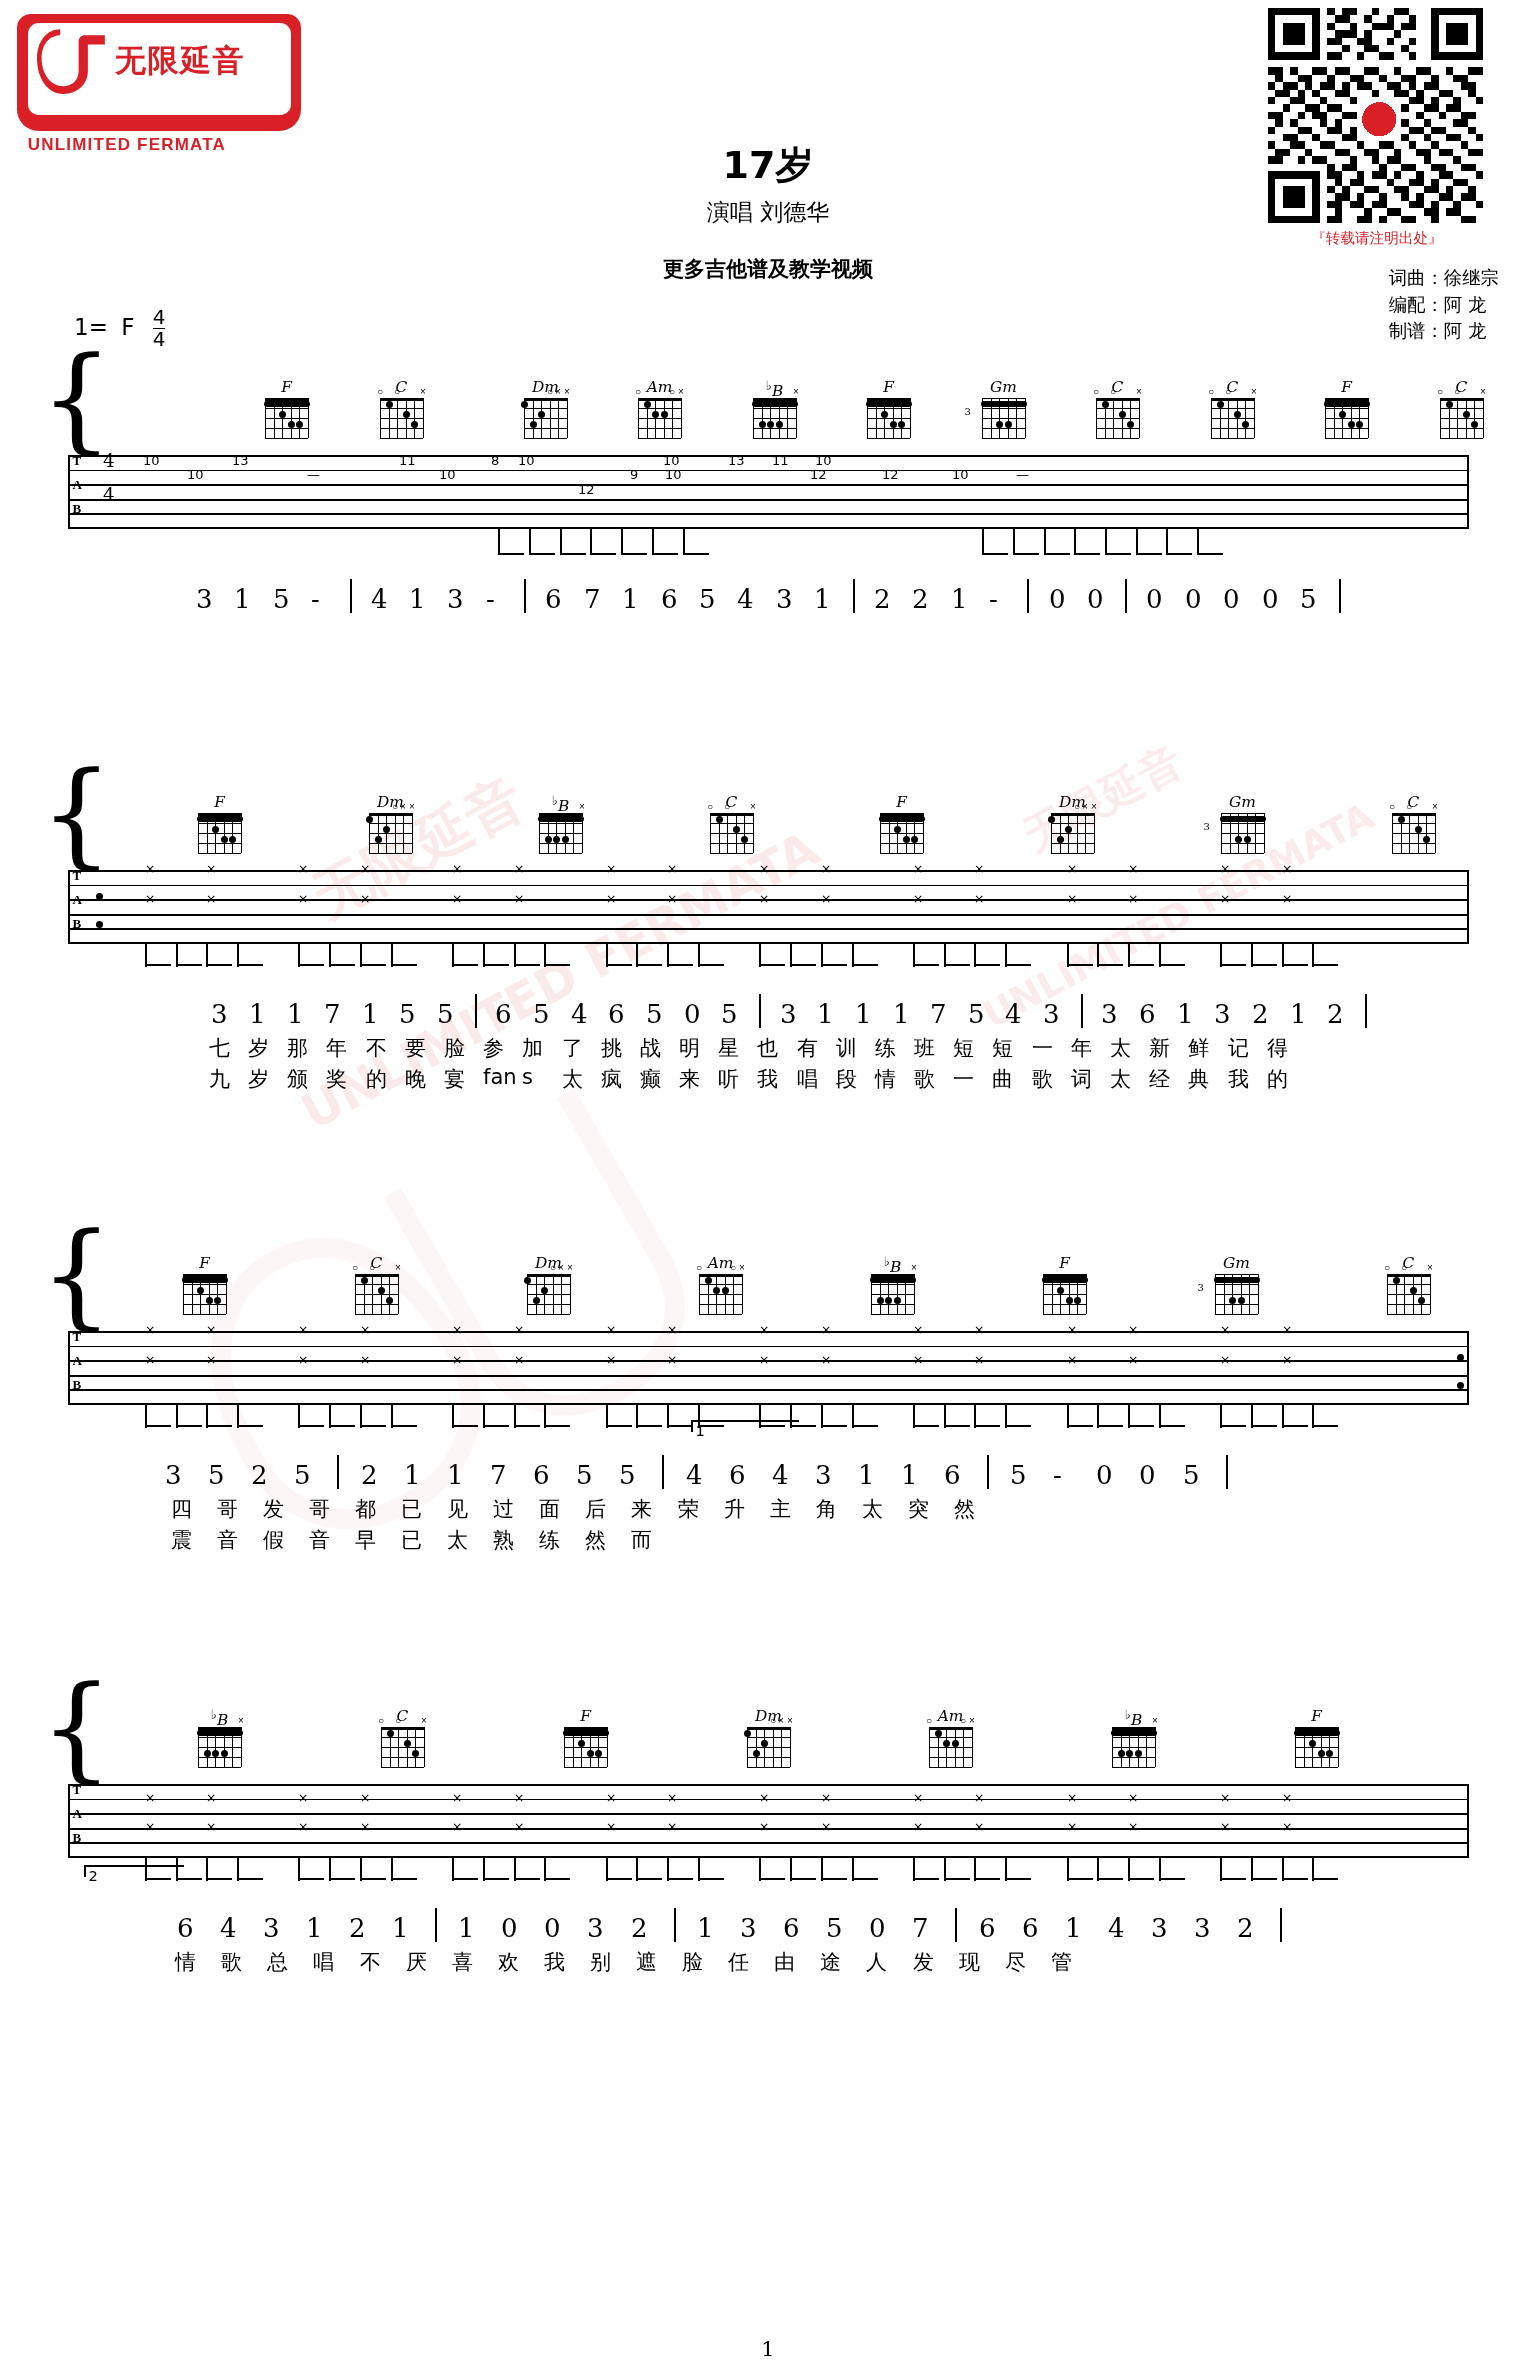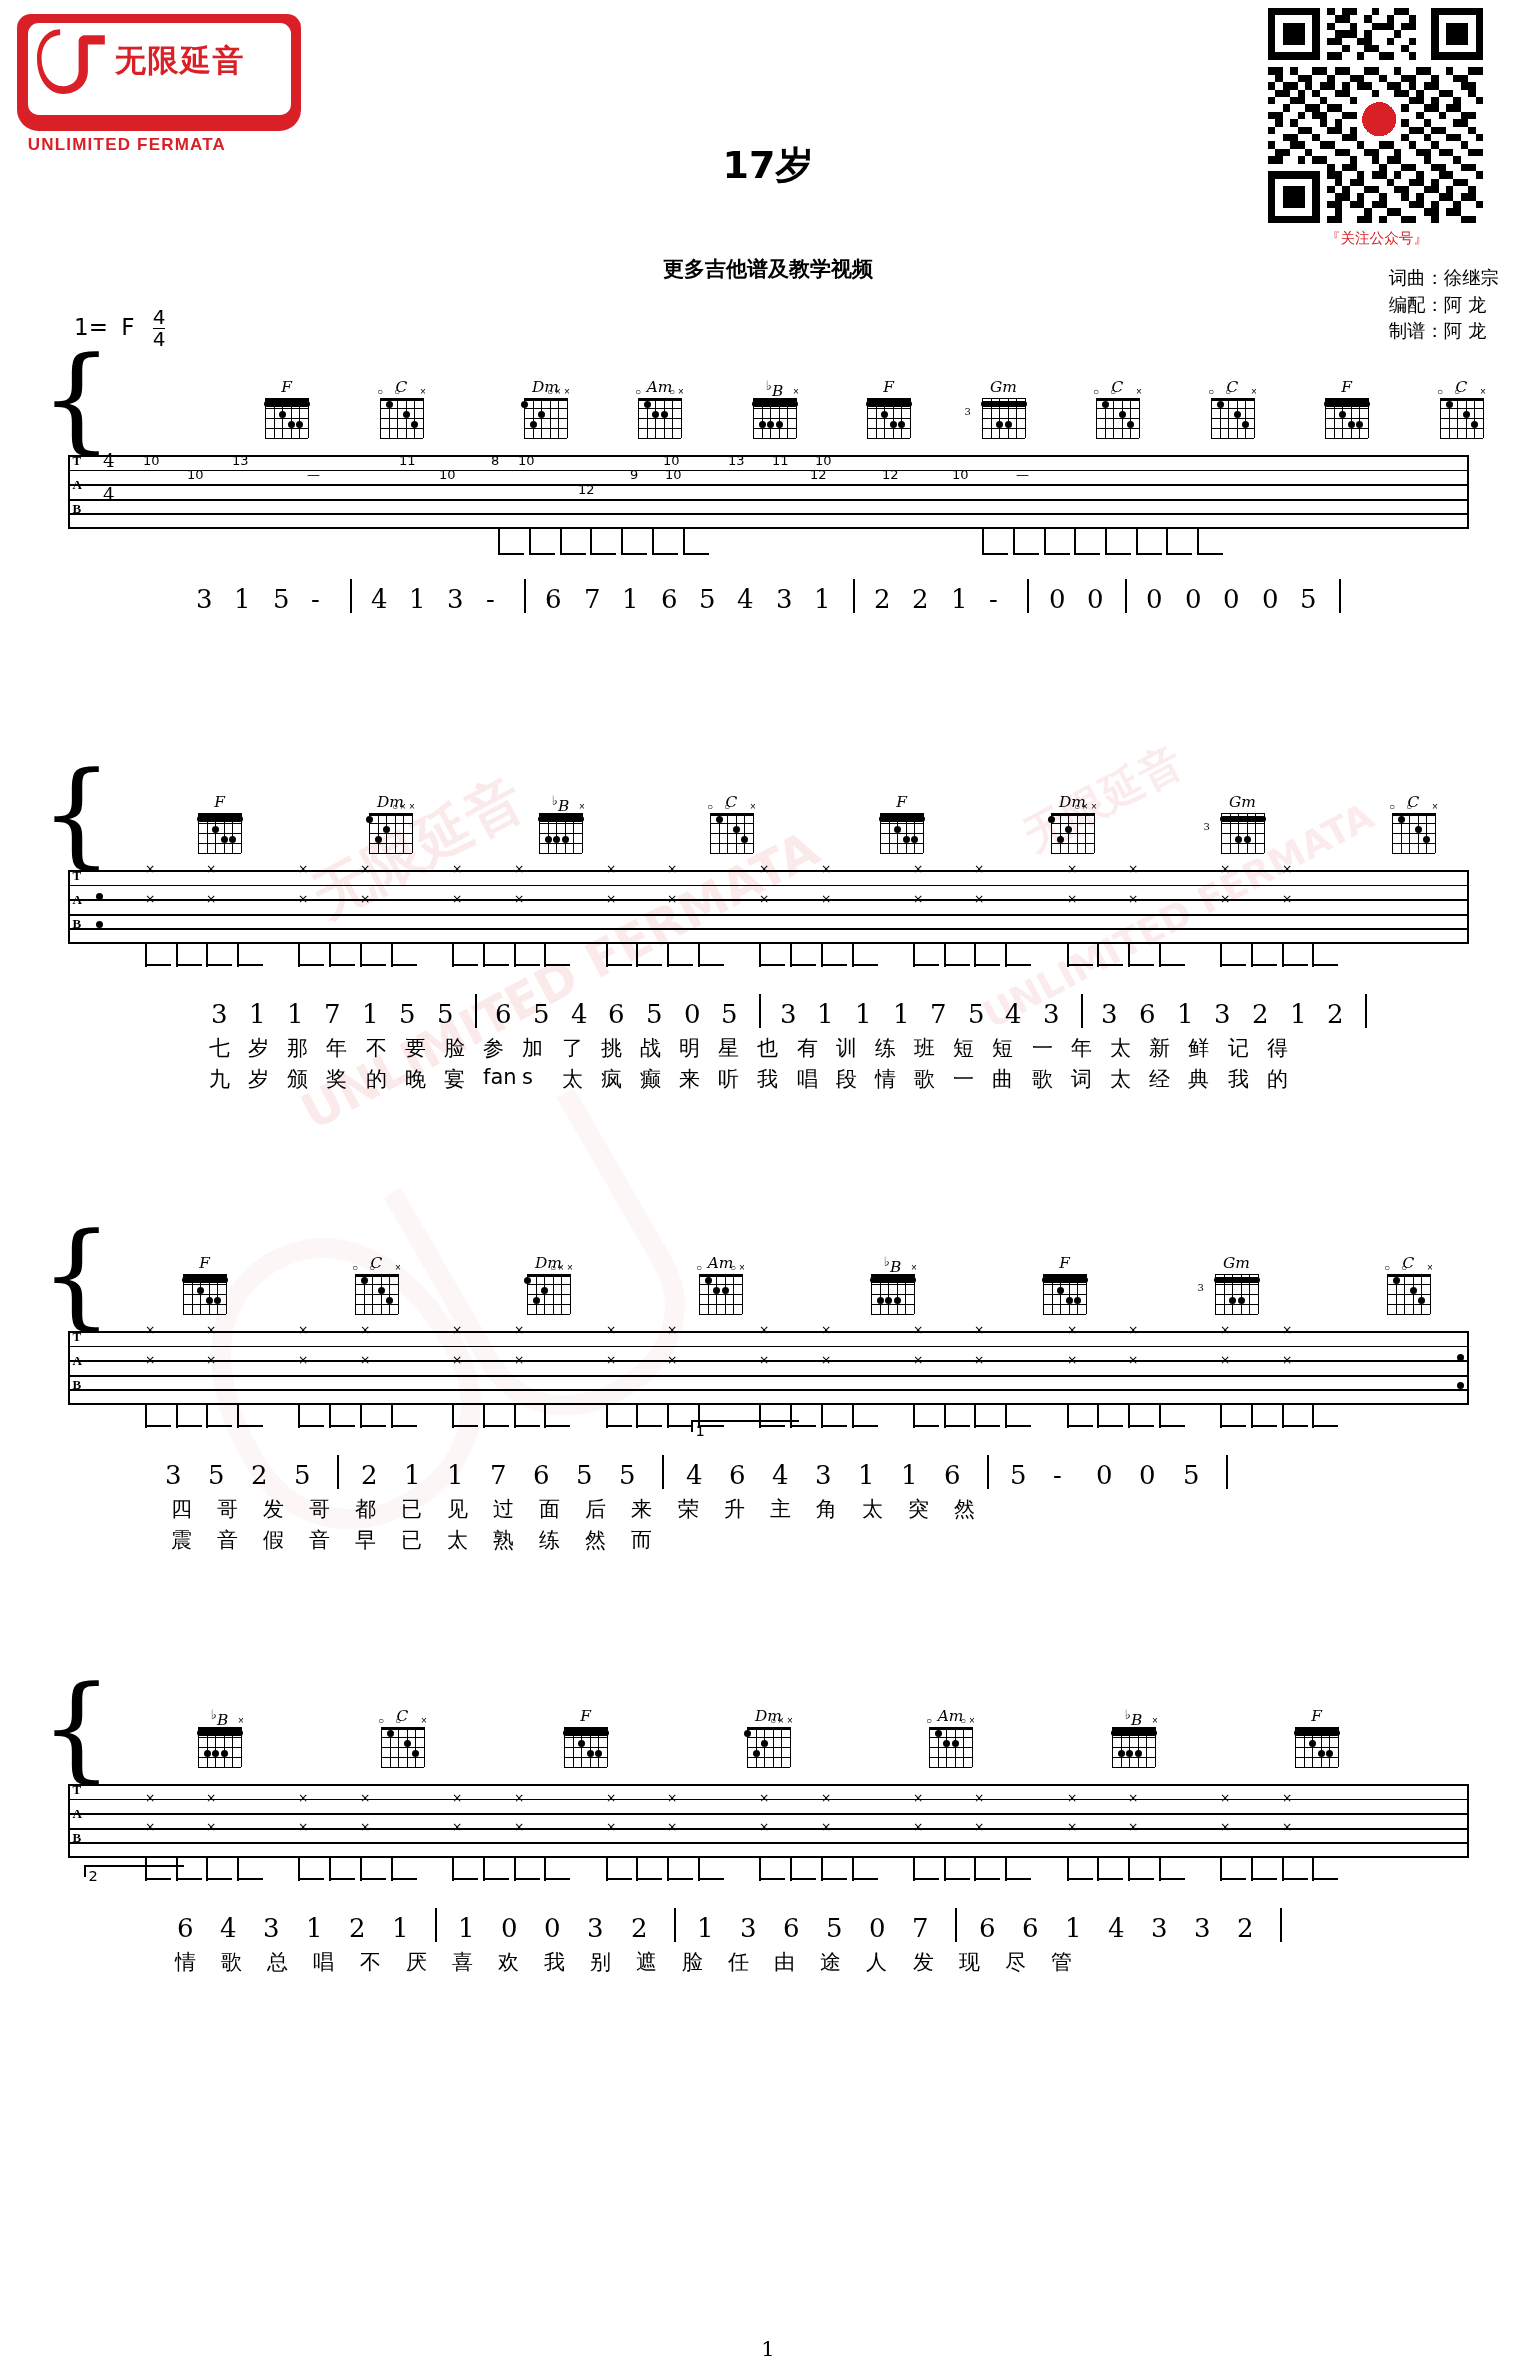--- a/index.html
+++ b/index.html
@@ -336,24 +336,25 @@
           <rect x="15" y="28" width="1" height="1"></rect>
           <rect x="18" y="28" width="2" height="1"></rect>
         <rect x="22" y="28" width="1" height="1"></rect>
           <rect x="26" y="28" width="2" height="1"></rect>
       </g>
       <g>
           <rect x="12" y="12" width="6" height="6" fill="#fff"></rect>
           <circle cx="15" cy="15" r="2.3" fill="#d92027"></circle>
         </g>
     </svg>
-    <div class="qr-cap">『关注公众号』</div>
+    <div class="qr-cap">『转载请注明出处』</div>
   </div>
 
   <div class="title">17岁</div>
+  <div class="subtitle">演唱 刘德华</div>
   <div class="promo">
     <div>更多吉他谱及教学视频</div>
   </div>
 
   <div class="credits">
     <div>词曲：徐继宗</div>
     <div>编配：阿    龙</div>
     <div>制谱：阿    龙</div>
   </div>
 

